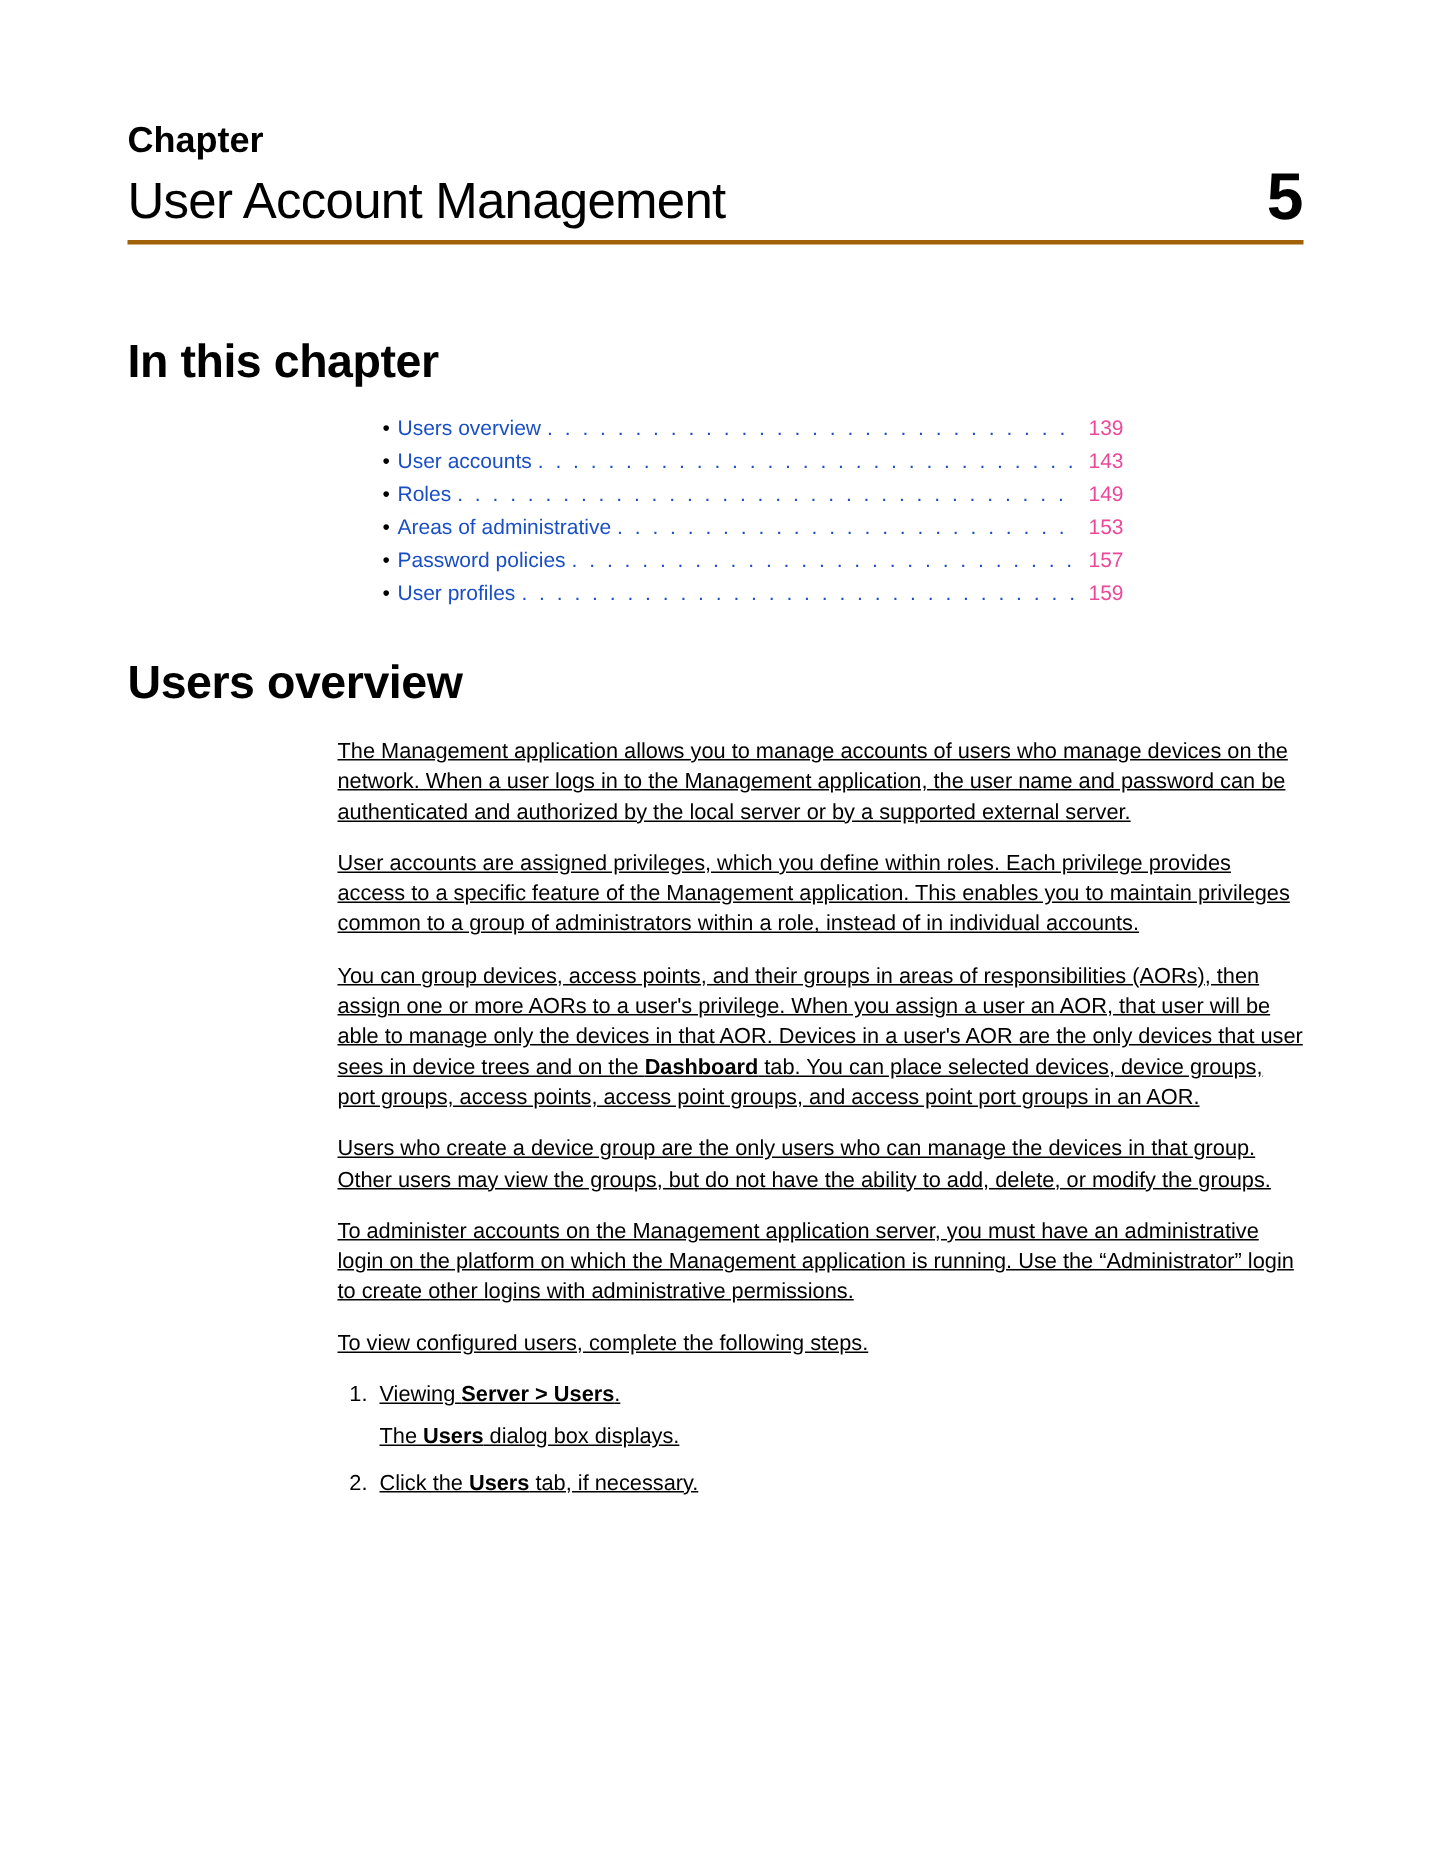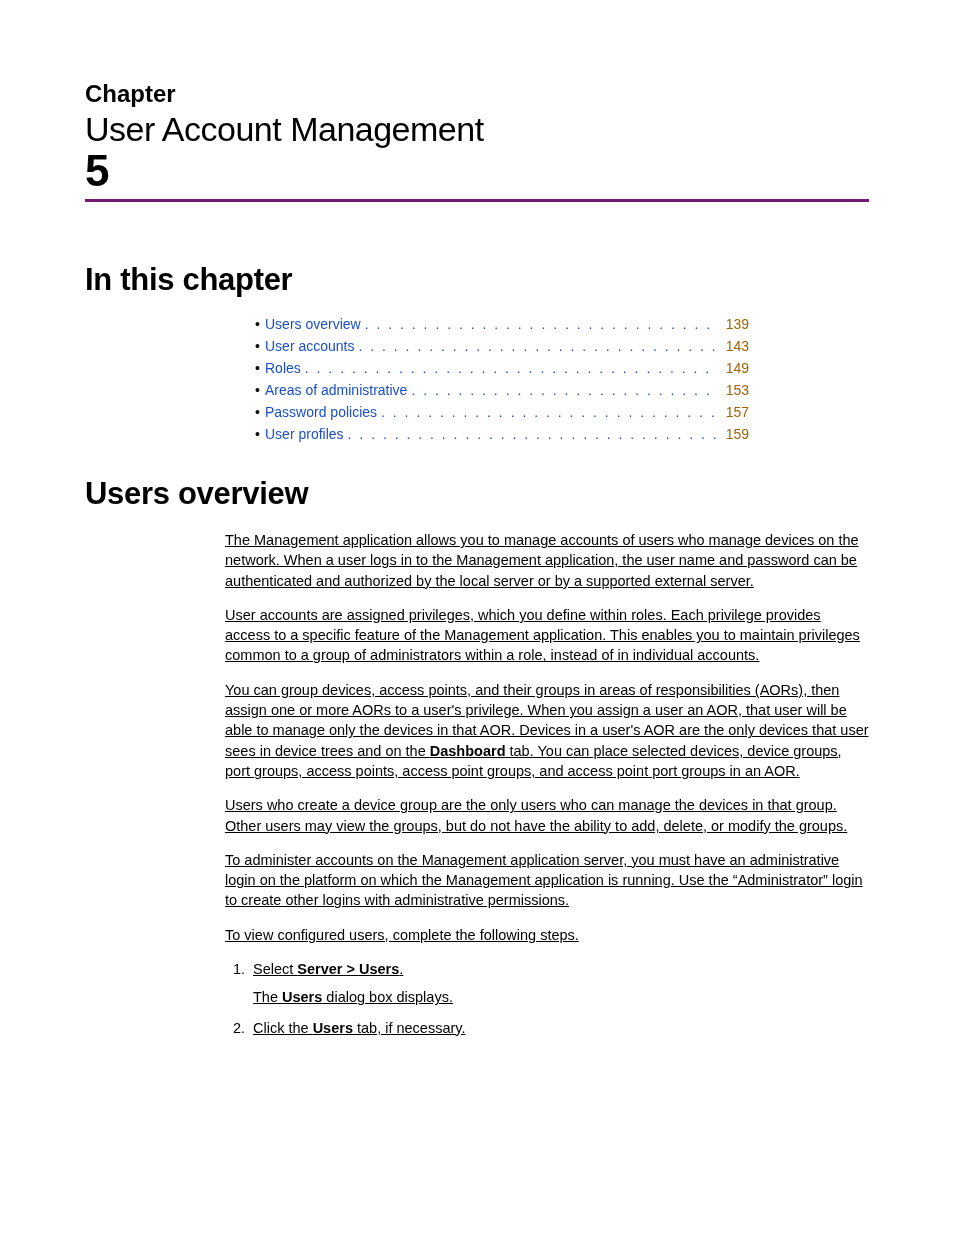--- a/index.html
+++ b/index.html
@@ -20,24 +20,23 @@
     margin-bottom: 60px;
   }
   .chapter-label {
     font-size: 24px;
     font-weight: bold;
     margin-bottom: 2px;
   }
   .title-row {
     display: flex;
     justify-content: space-between;
-    align-items: flex-start;
-    border-bottom: 3px solid #701a75;
+    align-items: flex-end;
+    border-bottom: 3px solid #a16207;
     padding-bottom: 6px;
-    flex-direction: column;
   }
   .chapter-title {
     font-family: "Arial Narrow", Arial, sans-serif;
     font-stretch: condensed;
     font-size: 34px;
     font-weight: 400;
     letter-spacing: -0.5px;
   }
   .chapter-number {
     font-family: Arial, sans-serif;
@@ -77,21 +76,21 @@
     flex: 1;
     overflow: hidden;
     color: #1a4fc4;
     letter-spacing: 2px;
     padding: 0 4px;
   }
   .toc-leader::after {
     content: ". . . . . . . . . . . . . . . . . . . . . . . . . . . . . . . . . . . . . . . . . . . . . . . . . . . . . . . . . . . . . . . . . . . . . .";
   }
   .toc-page {
-    color: #a16207;
+    color: #ec4899;
     flex: none;
     width: 32px;
     text-align: right;
   }
   .body {
     margin-left: 140px;
     font-size: 14.5px;
     line-height: 1.4;
     text-decoration: underline;
   }
@@ -184,21 +183,21 @@
       <span>You can group devices, access points, and their groups in areas of responsibilities (AORs), then assign one or more AORs to a user's privilege. When you assign a user an AOR, that user will be able to manage only the devices in that AOR. Devices in a user's AOR are the only devices that user sees in device trees and on the </span><span class="bold">Dashboard</span><span> tab. You can place selected devices, device groups, port groups, access points, access point groups, and access point port groups in an AOR.</span>
     </p>
     <p>Users who create a device group are the only users who can manage the devices in that group. Other users may view the groups, but do not have the ability to add, delete, or modify the groups.</p>
 
     <p>To administer accounts on the Management application server, you must have an administrative login on the platform on which the Management application is running. Use the “Administrator” login to create other logins with administrative permissions.</p>
 
     <p>To view configured users, complete the following steps.</p>
 
     <ol class="steps">
       <li>
-        <span>Select </span><span class="bold">Server &gt; Users</span><span>.</span>
+        <span>Viewing </span><span class="bold">Server &gt; Users</span><span>.</span>
         <div class="substep">
           <span>The </span><span class="bold">Users</span><span> dialog box displays.</span>
         </div>
       </li>
       <li>
         <span>Click the </span><span class="bold">Users</span><span> tab, if necessary.</span>
       </li>
     </ol>
   </div>
 

